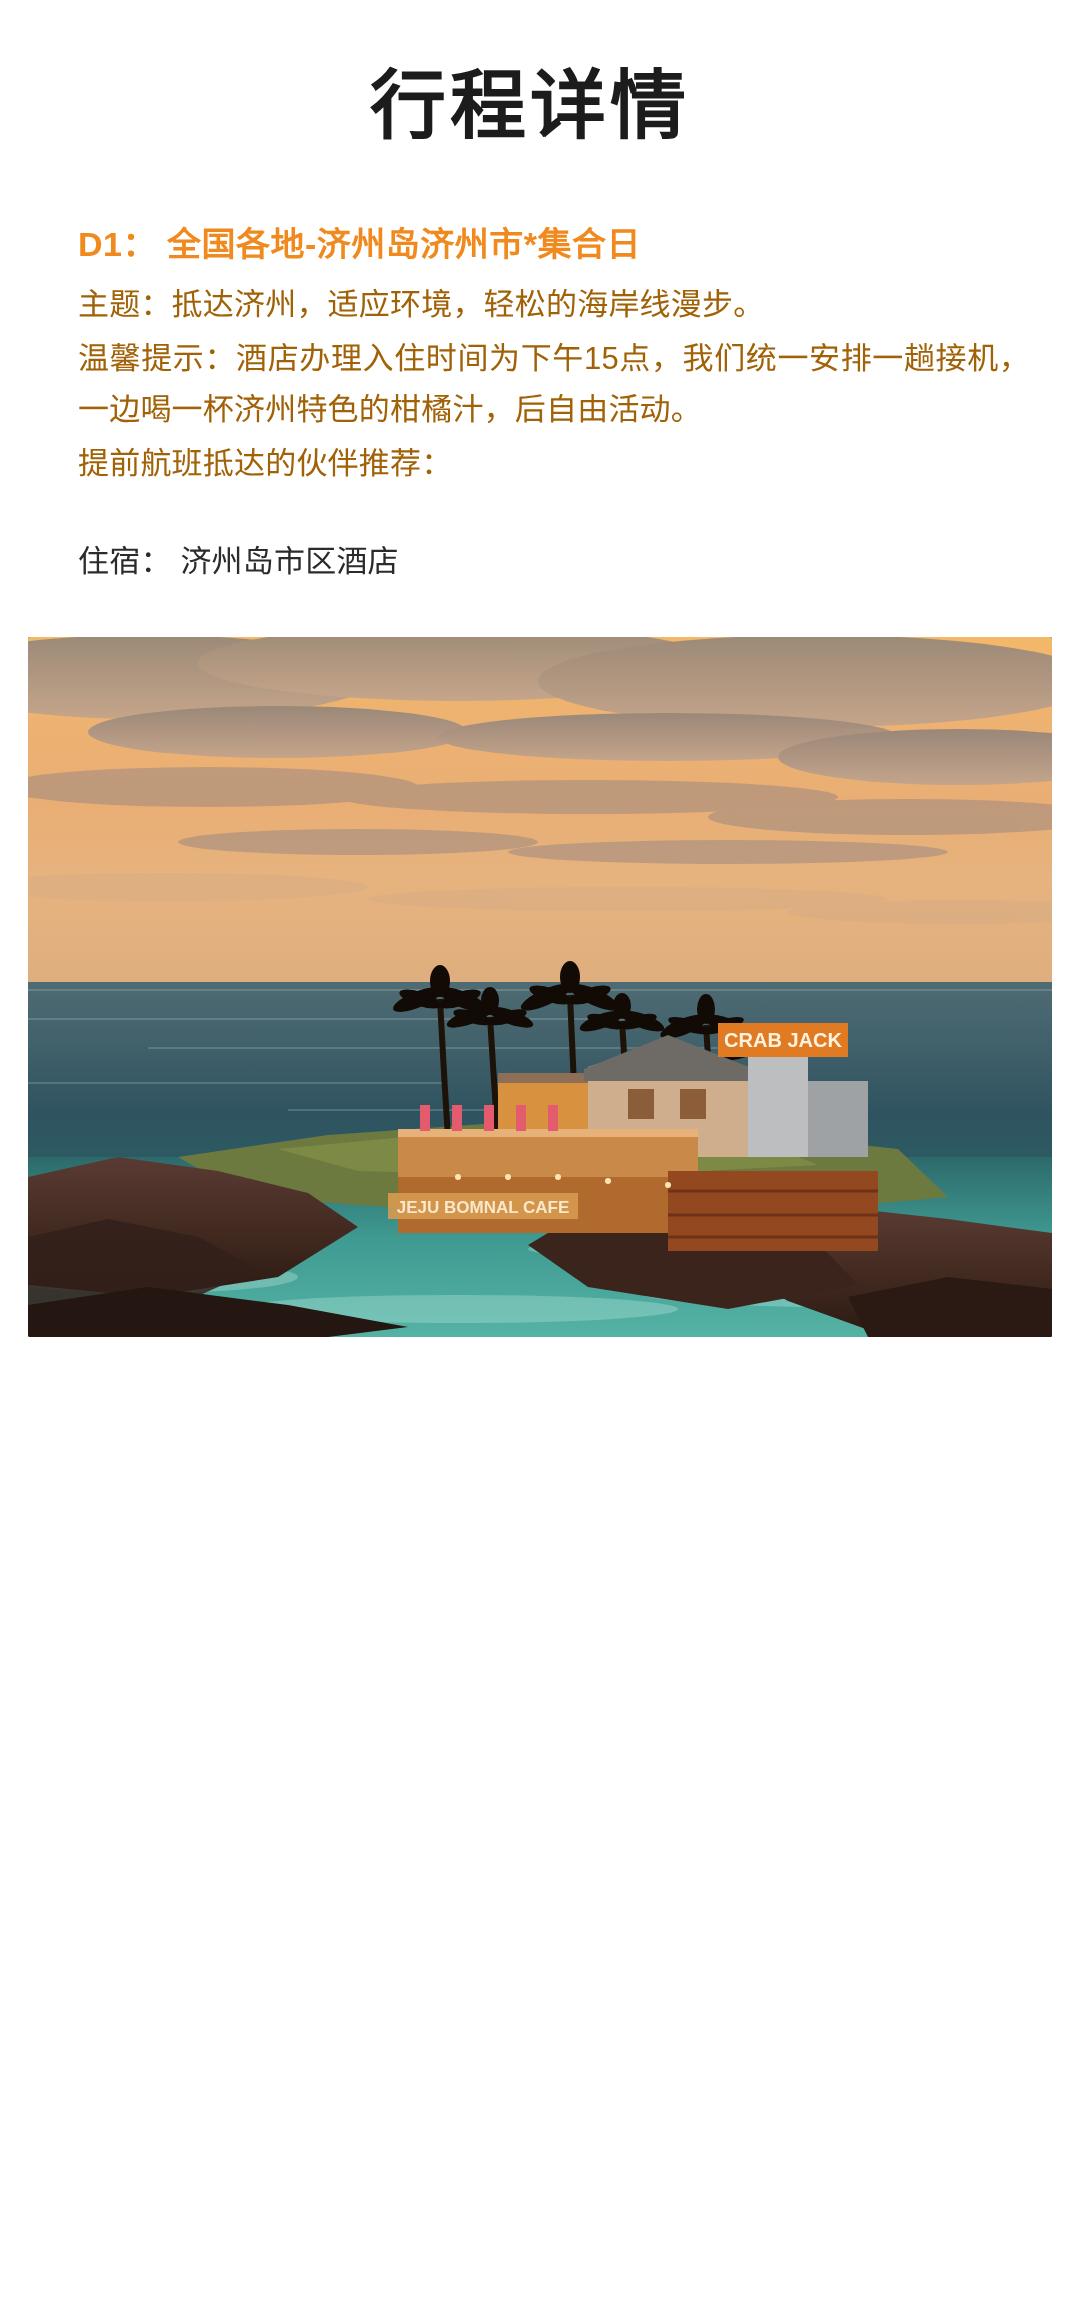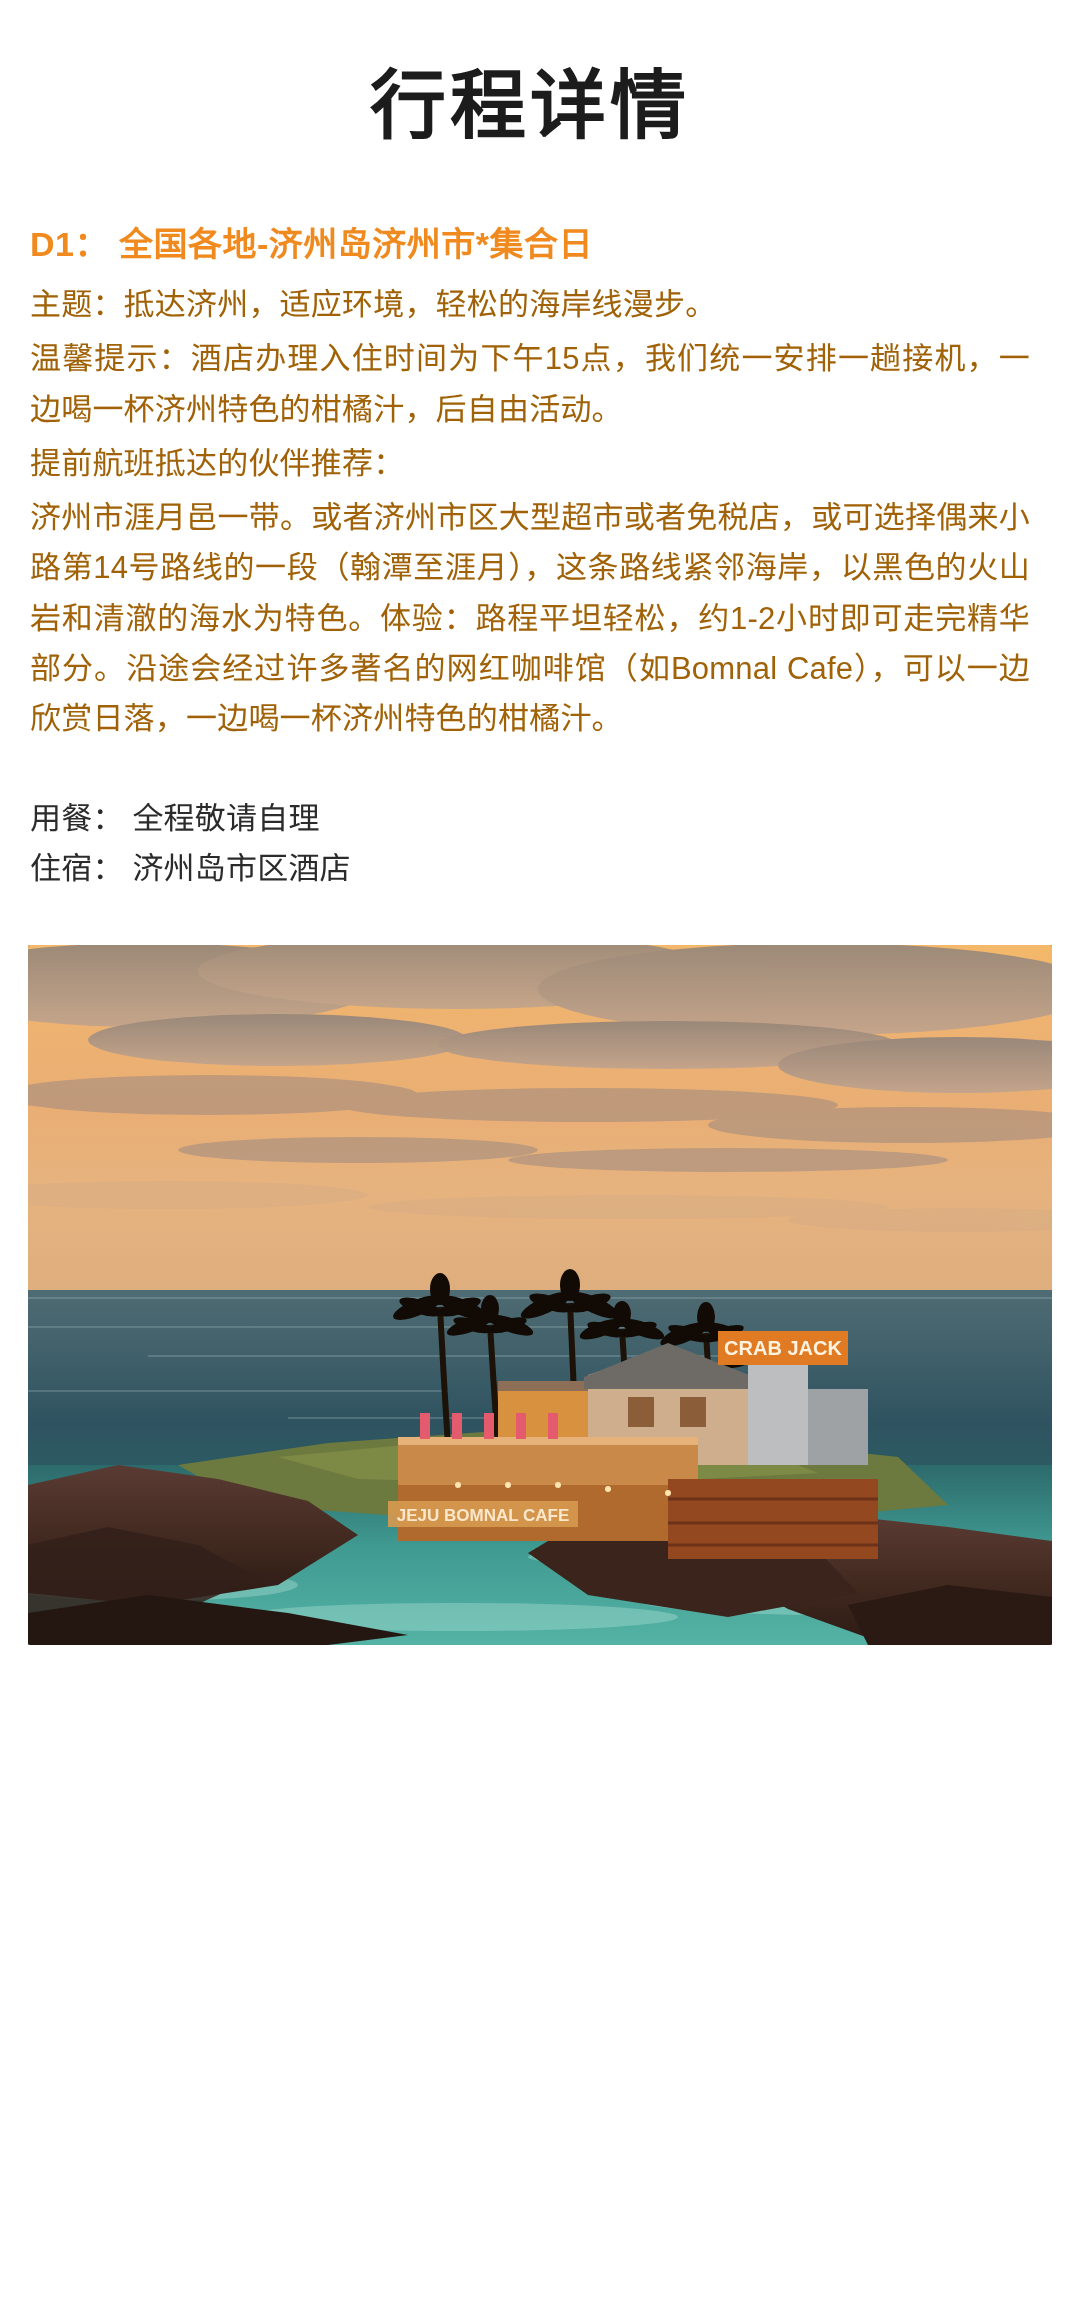--- a/index.html
+++ b/index.html
@@ -26,20 +26,21 @@
     font-size: 76px;
     font-weight: 700;
     letter-spacing: 4px;
     color: #1c1c1c;
     padding-top: 60px;
     padding-bottom: 44px;
     line-height: 1.2;
   }
   .content {
     padding: 0 30px 0 30px;
+    margin-left: 48px;
   }
   .day-heading {
     color: #f08a1e;
     font-size: 34px;
     font-weight: 700;
     line-height: 1.5;
     margin: 24px 0 10px 0;
     letter-spacing: 0.5px;
   }
   .para {
@@ -83,25 +84,23 @@
 
   <div class="title">行程详情</div>
 
   <div class="content">
 
     <div class="day-heading">D1： 全国各地-济州岛济州市*集合日</div>
 
     <p class="para">主题：抵达济州，适应环境，轻松的海岸线漫步。</p>
     <p class="para">温馨提示：酒店办理入住时间为下午15点，我们统一安排一趟接机，一边喝一杯济州特色的柑橘汁，后自由活动。</p>
     <p class="para">提前航班抵达的伙伴推荐：</p>
-    <p class="para block">济州市涯月邑一带。或者济州市区大型超市或者免税店，或可选择偶来小路第14号路线的一段（翰潭至涯月），这条路线紧邻海岸，以黑色的火山岩和清澈的海水为特色。体验：路程平坦轻松，约1-2小时即可走完精华部分。沿途会经过许多著名的网红咖啡馆（如Bomnal Cafe），可以一边欣赏日落，一边喝一杯济州特色的柑橘汁。</p>
 
     <div class="spacer"></div>
 
-    <p class="meal-line">用餐： 全程敬请自理</p>
     <p class="meal-line">住宿： 济州岛市区酒店</p>
   </div>
 
   <div class="photo-wrap">
     <svg class="photo" viewBox="0 0 1024 700" preserveAspectRatio="xMidYMid slice" role="img">
       <defs>
         <linearGradient id="sky" x1="0" y1="0" x2="0" y2="1">
           <stop offset="0%" stop-color="#f4b86a"></stop>
           <stop offset="22%" stop-color="#eeb271"></stop>
           <stop offset="48%" stop-color="#e9ae74"></stop>

